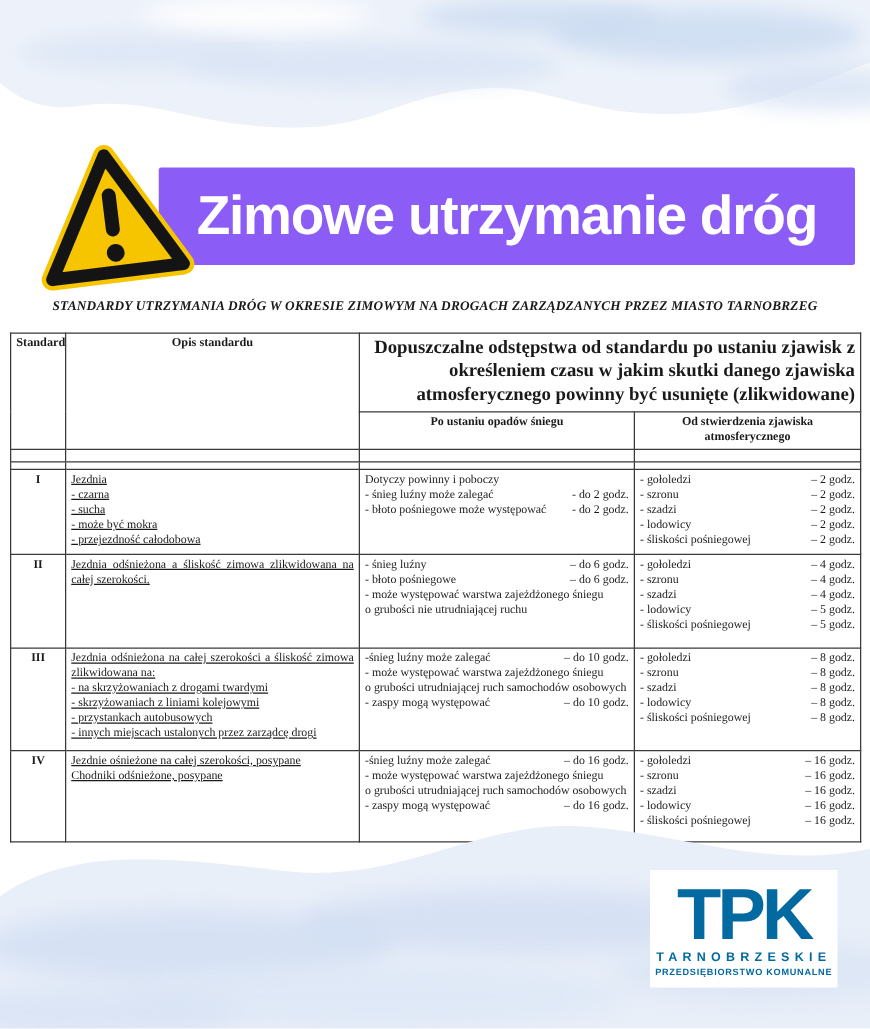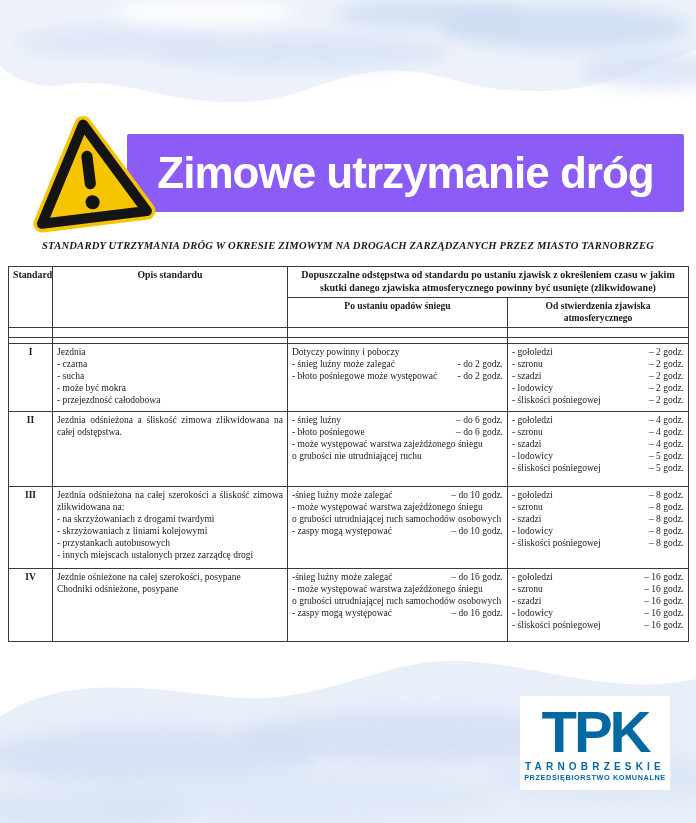--- a/index.html
+++ b/index.html
@@ -20,26 +20,26 @@
   .subtitle{position:absolute;top:240px;left:0;width:696px;text-align:center;
             font-weight:bold;font-size:10.6px;letter-spacing:0.2px;font-style:italic;}
 
   
   table.std{position:absolute;top:266px;left:8px;width:680px;border-collapse:collapse;
             font-size:9.5px;line-height:1.28;table-layout:fixed;}
   table.std th, table.std td{border:1px solid #3a3a3a;vertical-align:top;padding:2px 4px;
             overflow:hidden;}
   th.h-standard{vertical-align:top;padding-top:10px;font-size:9.8px;}
   th.h-desc{vertical-align:middle;text-align:center;font-size:9.8px;}
-  th.h-group{vertical-align:middle;text-align:center;font-size:10px;padding:3px 10px;margin-left:20px;}
+  th.h-group{vertical-align:middle;text-align:right;font-size:15px;padding:3px 10px;margin-left:20px;}
   th.h-sub{vertical-align:middle;text-align:center;font-size:9.6px;}
   tr.spacer1 td{height:9px;padding:0;}
   tr.spacer2 td{height:5px;padding:0;}
   td.c-standard{text-align:center;font-weight:bold;padding-top:5px;}
-  td.c-desc{padding:4px 6px 2px 8px;}
+  td.c-desc{padding:4px 6px 2px 8px;text-decoration:underline;}
   td.c-snow{padding:4px 5px 2px 6px;}
   td.c-atm{padding:4px 6px 2px 8px;}
   .desc-line{text-align:justify;}
   .pair{display:flex;justify-content:space-between;}
   .pair .pv{white-space:nowrap;padding-left:4px;}
 
   
   .logo{position:absolute;right:26px;bottom:33px;width:146px;background:#ffffff;
         text-align:center;padding:10px 2px 8px 2px;}
   .logo-acronym{font-family:"Liberation Sans", sans-serif;font-weight:bold;
@@ -155,21 +155,21 @@
             </div>
             <div class="pair">
               <span>- śliskości pośniegowej</span>
               <span class="pv">– 2 godz.</span>
             </div>
           </td>
         </tr>
         <tr style="height: 75px;">
           <td class="c-standard">II</td>
           <td class="c-desc">
-            <div class="desc-line">Jezdnia odśnieżona a śliskość zimowa zlikwidowana na całej odstępstwa.</div>
+            <div class="desc-line">Jezdnia odśnieżona a śliskość zimowa zlikwidowana na całej szerokości.</div>
           </td>
           <td class="c-snow">
             <div class="pair">
               <span>- śnieg luźny</span>
               <span class="pv">– do 6 godz.</span>
             </div>
             <div class="pair">
               <span>- błoto pośniegowe</span>
               <span class="pv">– do 6 godz.</span>
             </div>

